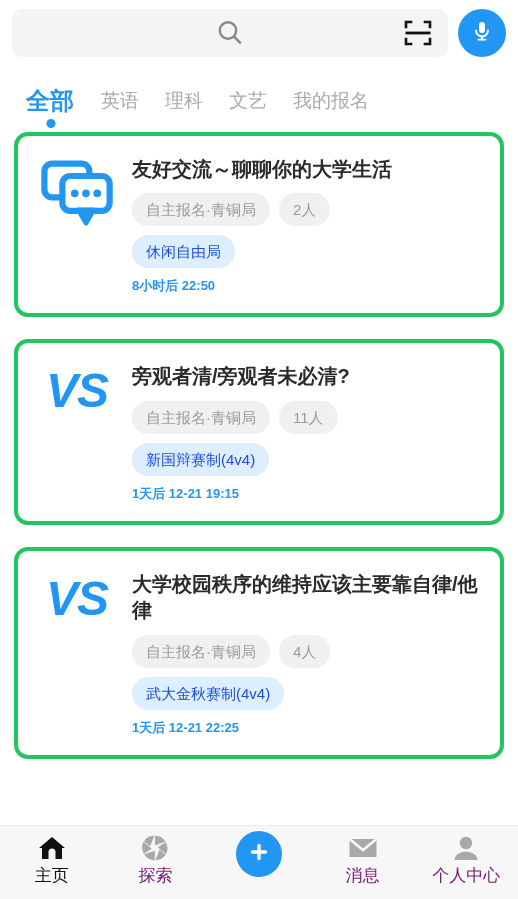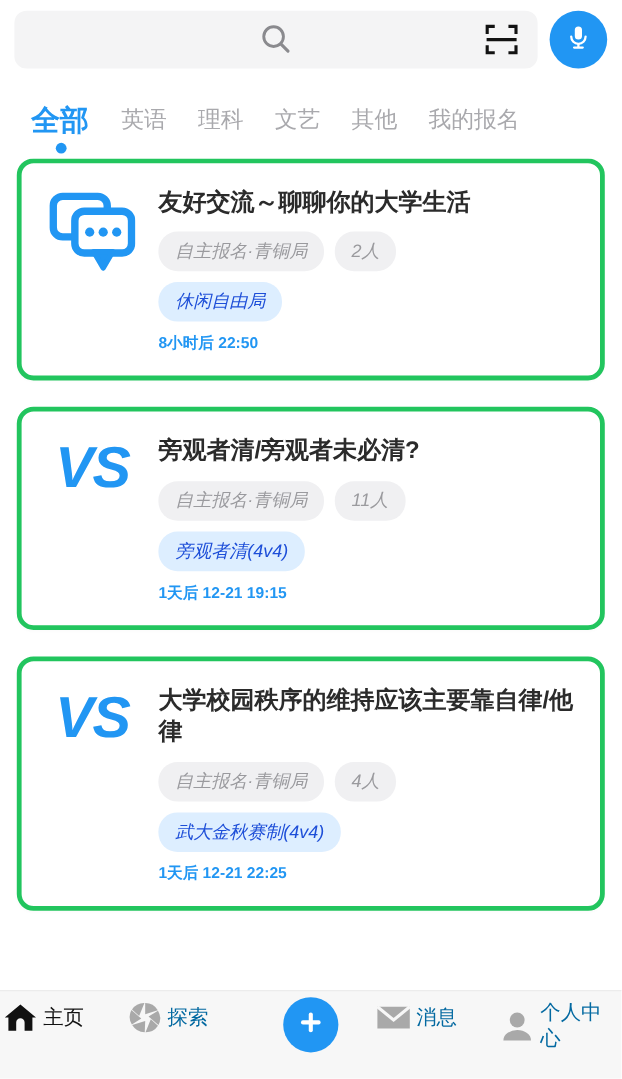--- a/index.html
+++ b/index.html
@@ -82,43 +82,42 @@
   .card-body { flex:1; min-width:0; }
   .card-title {
     font-size:20px; font-weight:bold; color:#2b2b2b;
     line-height:1.32; margin-bottom:11px;
   }
   .pill-row { display:flex; flex-wrap:wrap; gap:9px; margin-bottom:9px; }
   .pill {
     font-size:15px; line-height:1;
     padding:9px 14px; border-radius:16px;
     white-space:nowrap;
-    font-style:italic;
   }
   .pill.gray { background:#f0f0f2; color:#9a9a9e; }
   .pill.blue { background:#ddeeff; color:#1d4ed8; }
   .card-time {
     font-size:13px; font-weight:bold; color:#2196f3;
     margin-top:6px;
   }
 
   
   .nav {
     position:absolute; left:0; right:0; bottom:0;
     height:74px; background:#f7f7f7;
     border-top:1px solid #ececec;
     display:flex; align-items:flex-start;
     z-index:5;
   }
   .nav-item {
-    flex:1; display:flex; flex-direction:row;
+    flex:1; display:flex; flex-direction:column;
     align-items:center; justify-content:flex-start;
     padding-top:7px; gap:2px;
   }
-  .nav-label { font-size:17px; color:#0369a1; line-height:1.3; }
+  .nav-label { font-size:17px; color:#701a75; line-height:1.3; }
   .nav-item.active .nav-label { color:#111; }
   .nav-icon { width:34px; height:30px; display:flex; align-items:center; justify-content:center; }
   .fab-slot { flex:1; display:flex; align-items:flex-start; justify-content:center; padding-top:5px; }
   .fab {
     width:46px; height:46px; border-radius:50%;
     background:#2196f3;
     display:flex; align-items:center; justify-content:center;
   }
 </style>
 </head>
@@ -159,21 +158,20 @@
   </div>
 
   <div class="tabs">
     <div class="tab active">
       <span>全部</span>
       <span class="dot"></span>
     </div>
     <div class="tab"><span>英语</span></div>
     <div class="tab"><span>理科</span></div>
     <div class="tab"><span>文艺</span></div>
-    <div class="tab"><span>其他</span></div>
     <div class="tab"><span>我的报名</span></div>
   </div>
 
   <div class="list">
 
     <div class="card">
       <div class="card-icon">
         <span>
           <svg viewBox="0 0 64 60" width="72" height="68">
             <rect x="3" y="3" width="40" height="30" rx="7" fill="none" stroke="#2196f3" stroke-width="5.5"></rect>
@@ -202,21 +200,21 @@
       <div class="card-icon">
         <span class="vs-logo">VS</span>
       </div>
       <div class="card-body">
         <div class="card-title">旁观者清/旁观者未必清?</div>
         <div class="pill-row">
           <span class="pill gray">自主报名·青铜局</span>
           <span class="pill gray">11人</span>
         </div>
         <div class="pill-row">
-          <span class="pill blue">旁观者清(4v4)</span>
+          <span class="pill blue">新国辩赛制(4v4)</span>
         </div>
         <div class="card-time">1天后 12-21 19:15</div>
       </div>
     </div>
 
     <div class="card">
       <div class="card-icon">
         <span class="vs-logo">VS</span>
       </div>
       <div class="card-body">

